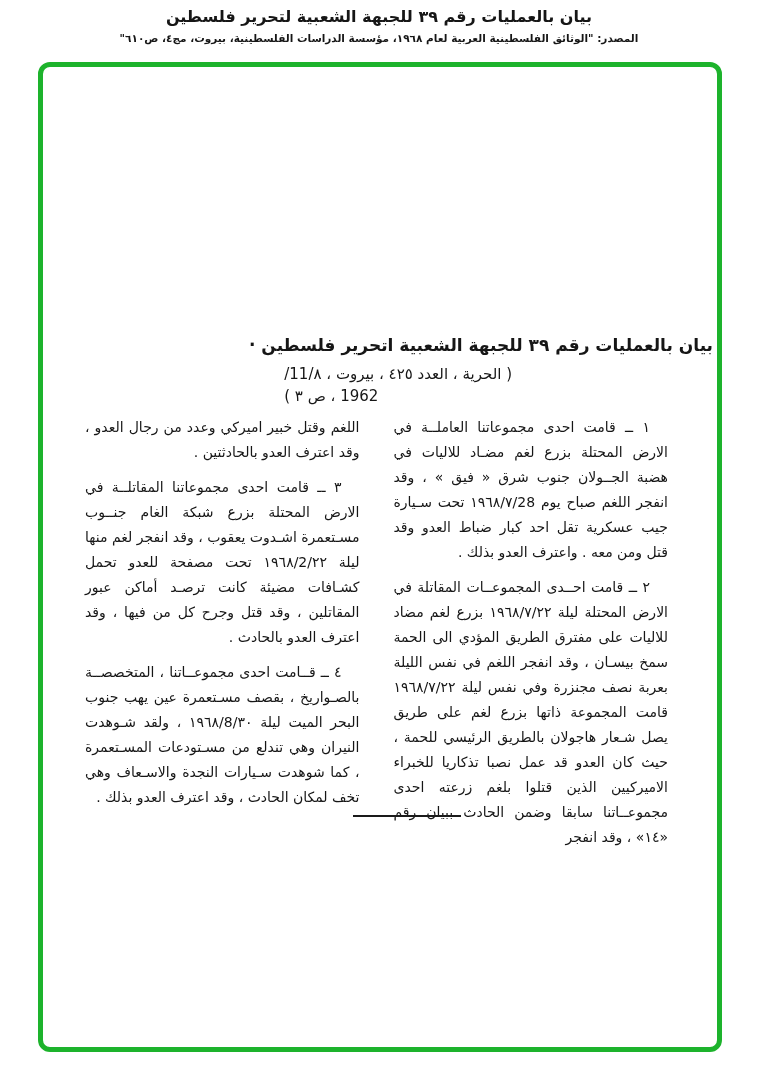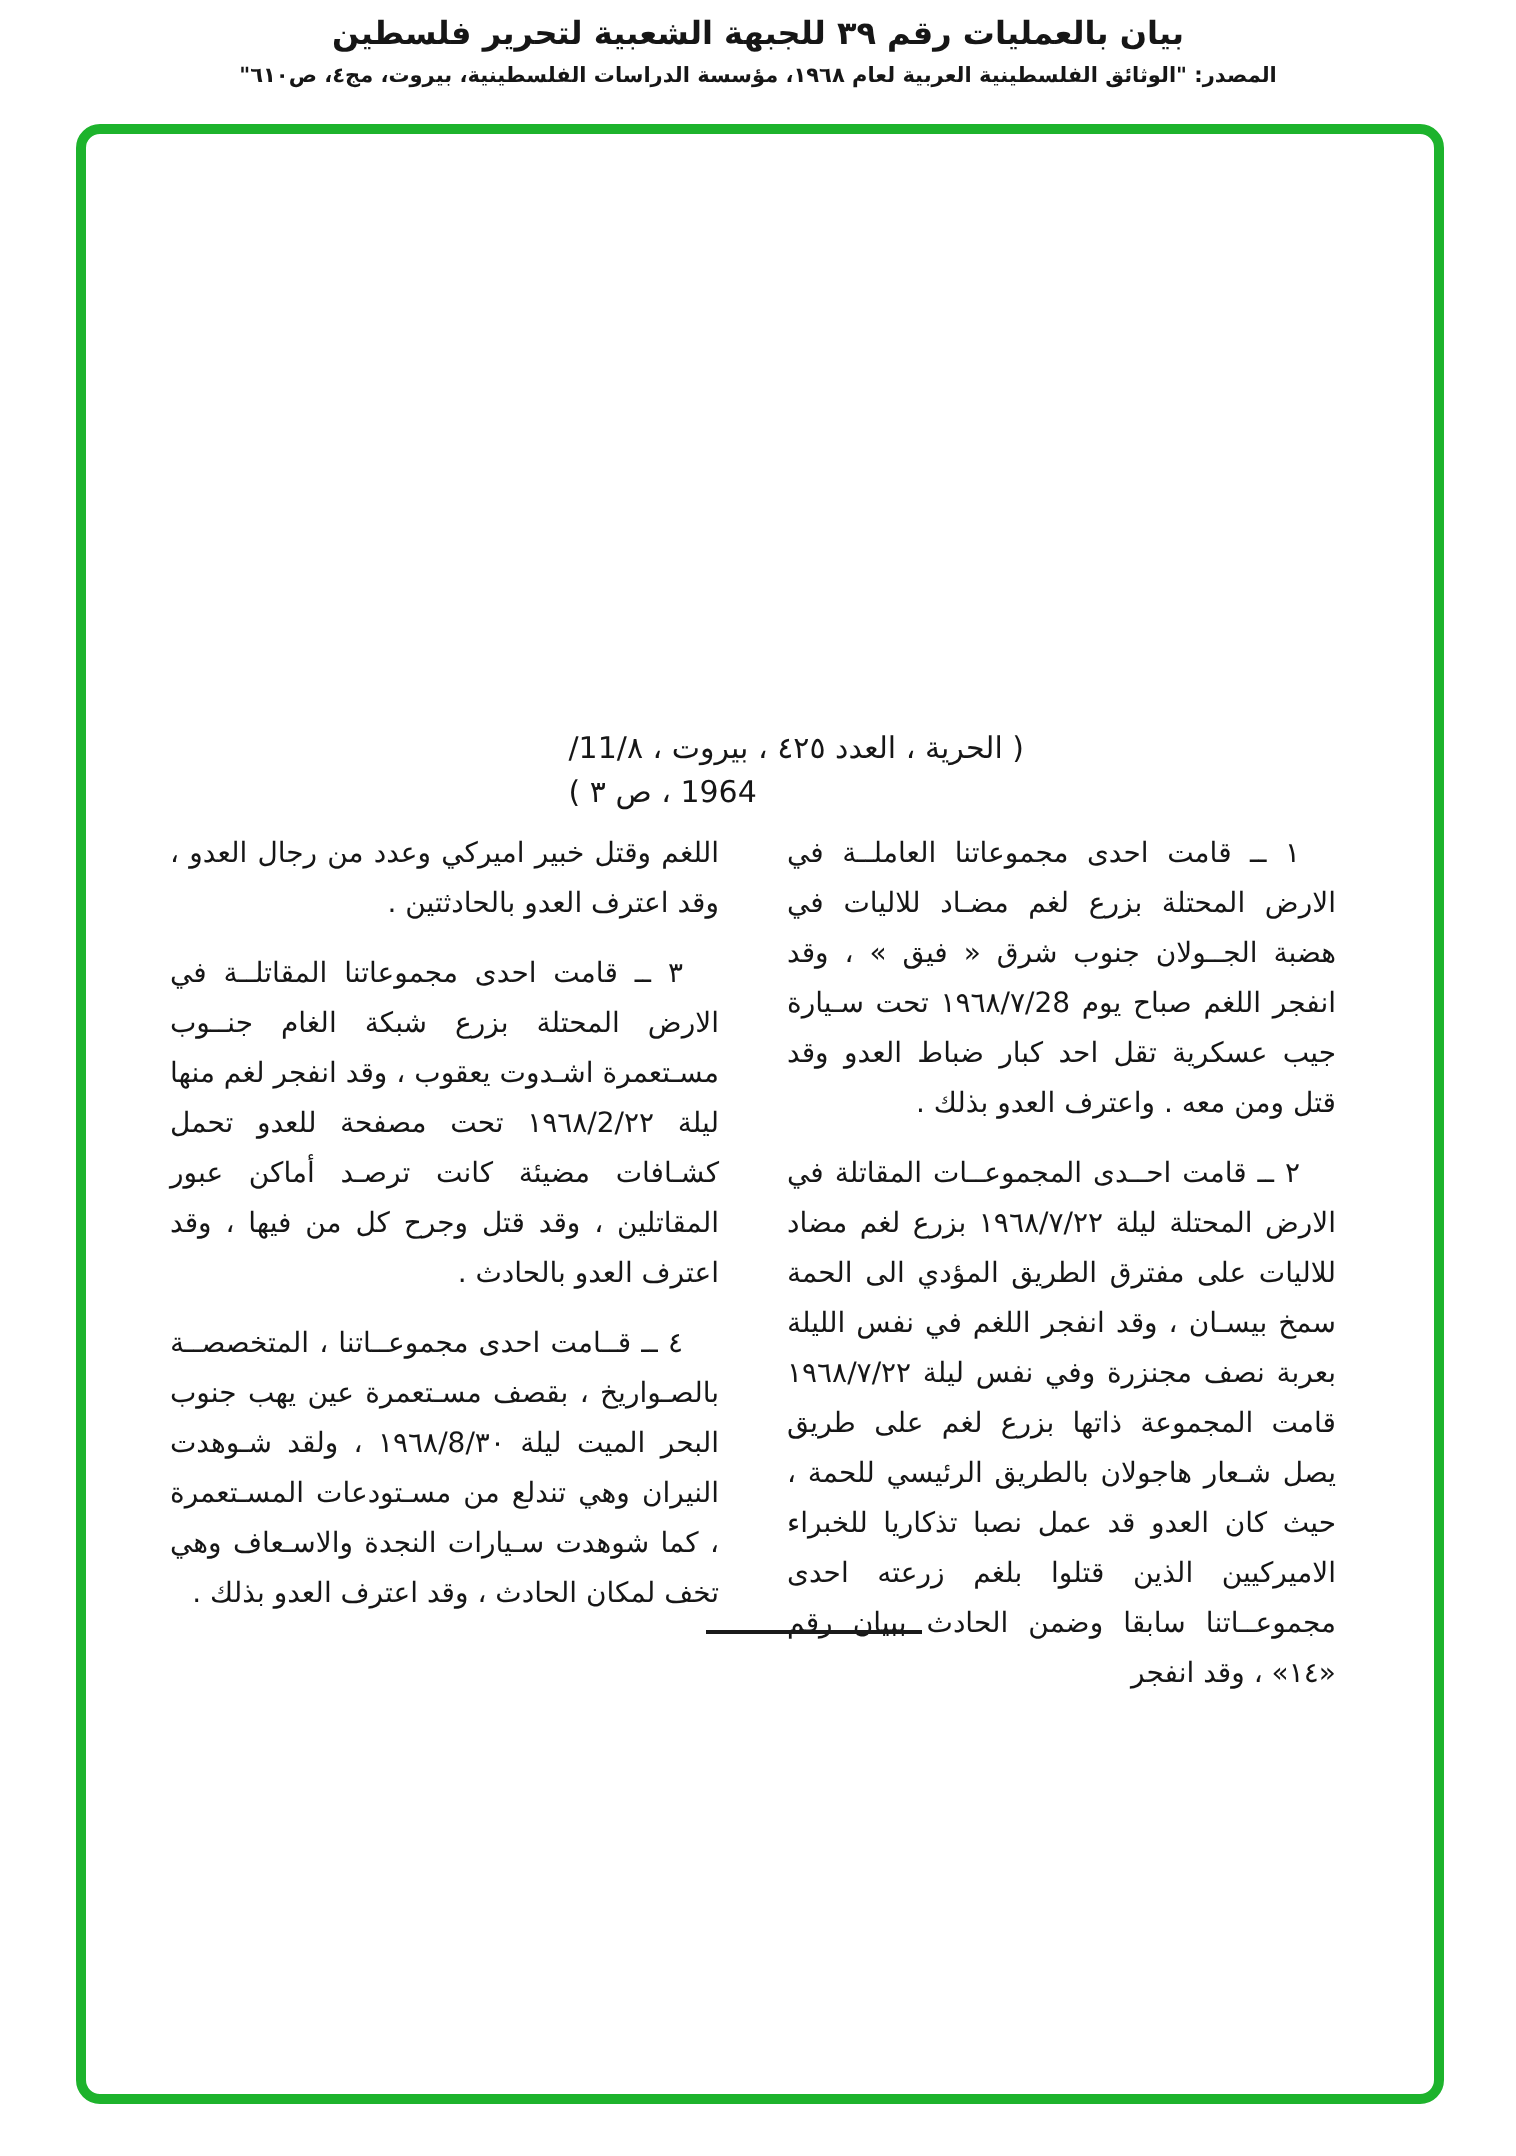--- a/index.html
+++ b/index.html
@@ -99,24 +99,25 @@
 </head>
 <body>
 
 <div class="page-header">
   <div class="hdr-title">بيان بالعمليات رقم ٣٩ للجبهة الشعبية لتحرير فلسطين</div>
   <div class="hdr-source">المصدر: "الوثائق الفلسطينية العربية لعام ١٩٦٨، مؤسسة الدراسات الفلسطينية، بيروت، مج٤، ص٦١٠"</div>
 </div>
 
 <div class="doc-frame">
 
+  <div class="doc-title">بيان بالعمليات رقم ٣٩ للجبهة الشعبية اتحرير فلسطين ·</div>
 
   <div class="citation">
     <div class="cit-line1">( الحرية ، العدد ٤٢٥ ، بيروت ، 11/٨/</div>
-    <div class="cit-line2">1964 ، ص ٣ )</div>
+    <div class="cit-line2">1962 ، ص ٣ )</div>
   </div>
 
   <div class="columns">
 
     <div class="col">
       <p>١ ــ قامت احدى مجموعاتنا العاملــة في الارض المحتلة بزرع لغم مضـاد للاليات في هضبة الجــولان جنوب شرق « فيق » ، وقد انفجر اللغم صباح يوم ١٩٦٨/٧/28 تحت سـيارة جيب عسكرية تقل احد كبار ضباط العدو وقد قتل ومن معه . واعترف العدو بذلك .</p>
       <p>٢ ــ قامت احــدى المجموعــات المقاتلة في الارض المحتلة ليلة ١٩٦٨/٧/٢٢ بزرع لغم مضاد للاليات على مفترق الطريق المؤدي الى الحمة سمخ بيسـان ، وقد انفجر اللغم في نفس الليلة بعربة نصف مجنزرة وفي نفس ليلة ١٩٦٨/٧/٢٢ قامت المجموعة ذاتها بزرع لغم على طريق يصل شـعار هاجولان بالطريق الرئيسي للحمة ، حيث كان العدو قد عمل نصبا تذكاريا للخبراء الاميركيين الذين قتلوا بلغم زرعته احدى مجموعــاتنا سابقا وضمن الحادث ببيان رقم «١٤» ، وقد انفجر</p>
     </div>
 
     <div class="col">

